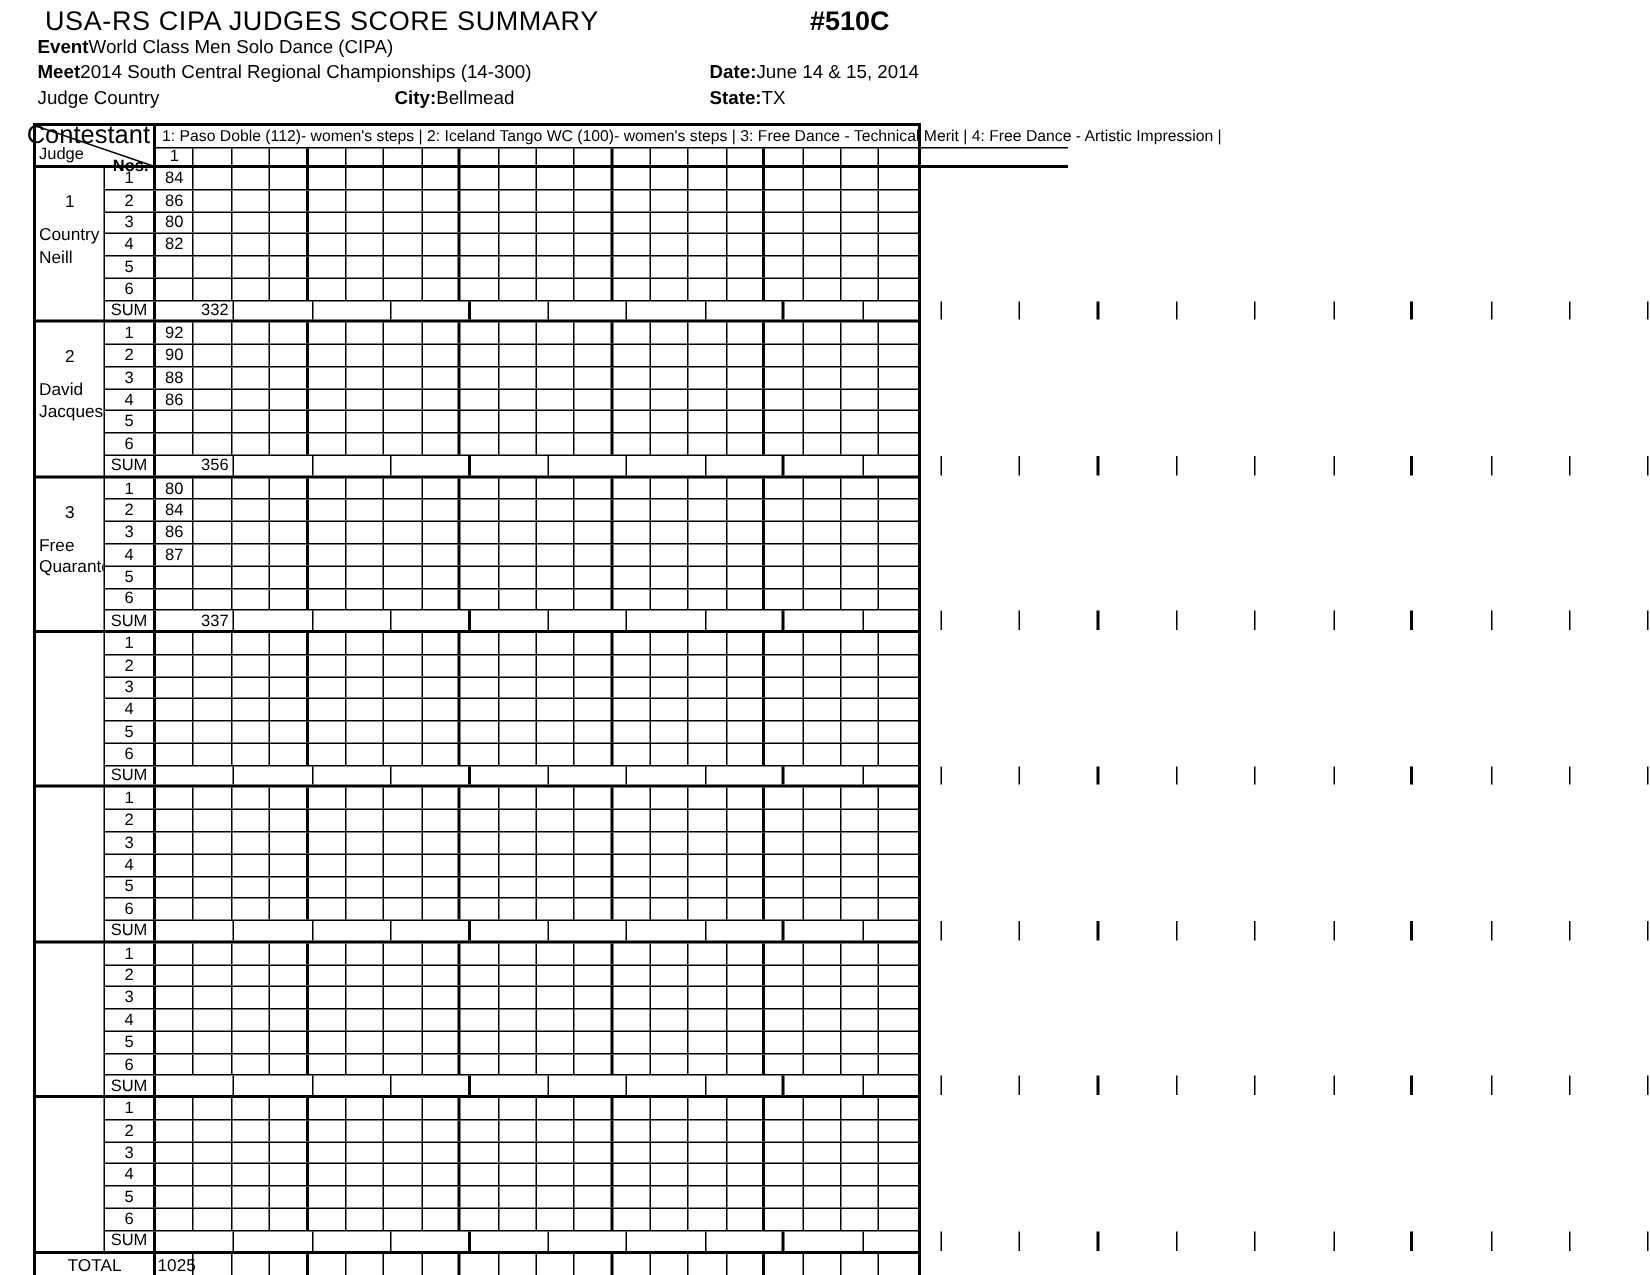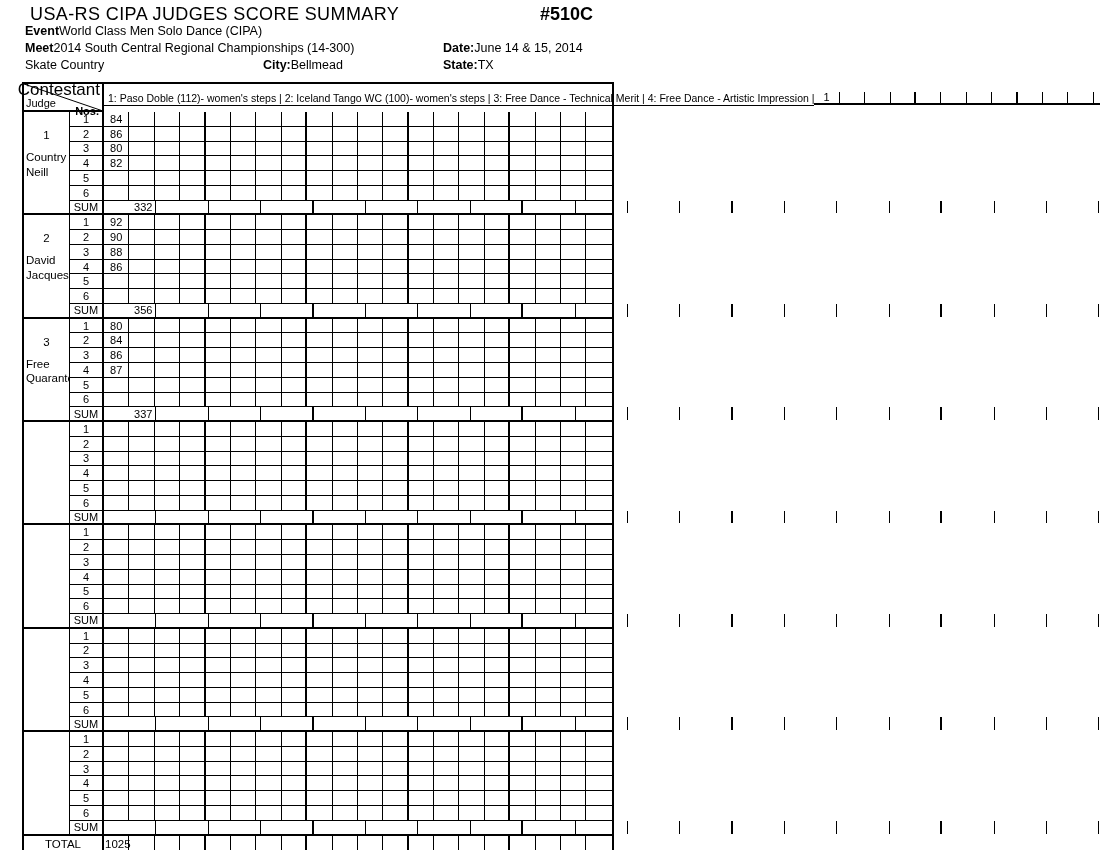--- a/index.html
+++ b/index.html
@@ -10,38 +10,38 @@
   }
   
   .title{position:absolute;left:30px;top:4px;font-size:18px;font-weight:normal;letter-spacing:.4px;white-space:nowrap;}
   .docnum{position:absolute;left:540px;top:4px;font-size:18px;font-weight:bold;}
   .info-line{position:absolute;font-size:12.5px;white-space:nowrap;}
   .info-line b{font-weight:bold;}
   .l1{left:25px;top:24px;}
   .l2{left:25px;top:41px;}
   .l3{left:25px;top:58px;}
   .at-city{position:absolute;left:238px;top:0;}
-  .at-right{position:absolute;left:418px;top:0;}
+  .at-right{position:absolute;left:448px;top:0;}
   
   #score-table{
     position:absolute;left:22px;top:82px;width:588px;
     border:2px solid #000;border-bottom:0;
     background:#fff;font-size:11px;line-height:12px;
   }
   #score-table *{box-sizing:border-box;}
   .header-row{display:flex;}
   .corner{
     position:relative;width:80px;height:28px;flex:0 0 80px;
     border-right:2px solid #000;border-bottom:2px solid #000;
   }
   .corner svg{position:absolute;left:0;top:0;}
   .c-top{position:absolute;top:0px;right:2px;font-size:17px;}
   .c-top2{position:absolute;top:21px;right:3px;font-size:11px;font-weight:bold;}
   .c-bottom{position:absolute;bottom:1px;left:2px;font-size:11px;}
-  .header-stack{display:flex;flex-direction:row;width:608px;align-items:center;}
+  .header-stack{display:flex;flex-direction:column;width:608px;}
   .dance-header{
     height:15px;border-bottom:1px solid #000;
     white-space:nowrap;overflow:visible;
     font-size:10.5px;line-height:14px;padding-left:4px;
   }
   .row{display:flex;align-items:stretch;}
   .contestant-row{height:13px;border-bottom:2px solid #000;}
   .contestant-row .dcell{line-height:11px;}
   .dcell{
     width:25.4px;flex:0 0 25.4px;border-right:1px solid #000;
@@ -74,21 +74,21 @@
 </head>
 <body>
 
 <div class="title">USA-RS CIPA JUDGES SCORE SUMMARY</div>
 <div class="docnum">#510C</div>
 
 <div class="info-line l1"><b>Event</b><span>World Class Men Solo Dance (CIPA)</span></div>
 
 <div class="info-line l2"><b>Meet</b><span>2014 South Central Regional Championships (14-300)</span><span class="at-right"><b>Date:</b><span>June 14 &amp; 15, 2014</span></span></div>
 
-<div class="info-line l3"><span>Skate Country</span><span class="at-city"><b>City:</b><span>Bellmead</span></span><span class="at-right"><b>State:</b><span>TX</span></span></div>
+<div class="info-line l3"><span>Judge Country</span><span class="at-city"><b>City:</b><span>Bellmead</span></span><span class="at-right"><b>State:</b><span>TX</span></span></div>
 
 <div id="score-table">
   <div class="header-row">
     <div class="corner">
       <svg width="80" height="28">
         <line x1="0" y1="0" x2="79" y2="27" stroke="#000" stroke-width="1"></line>
       </svg>
       <span class="c-top">Contestant</span>
       <span class="c-top2">Nos.</span>
       <span class="c-bottom">Judge</span>

